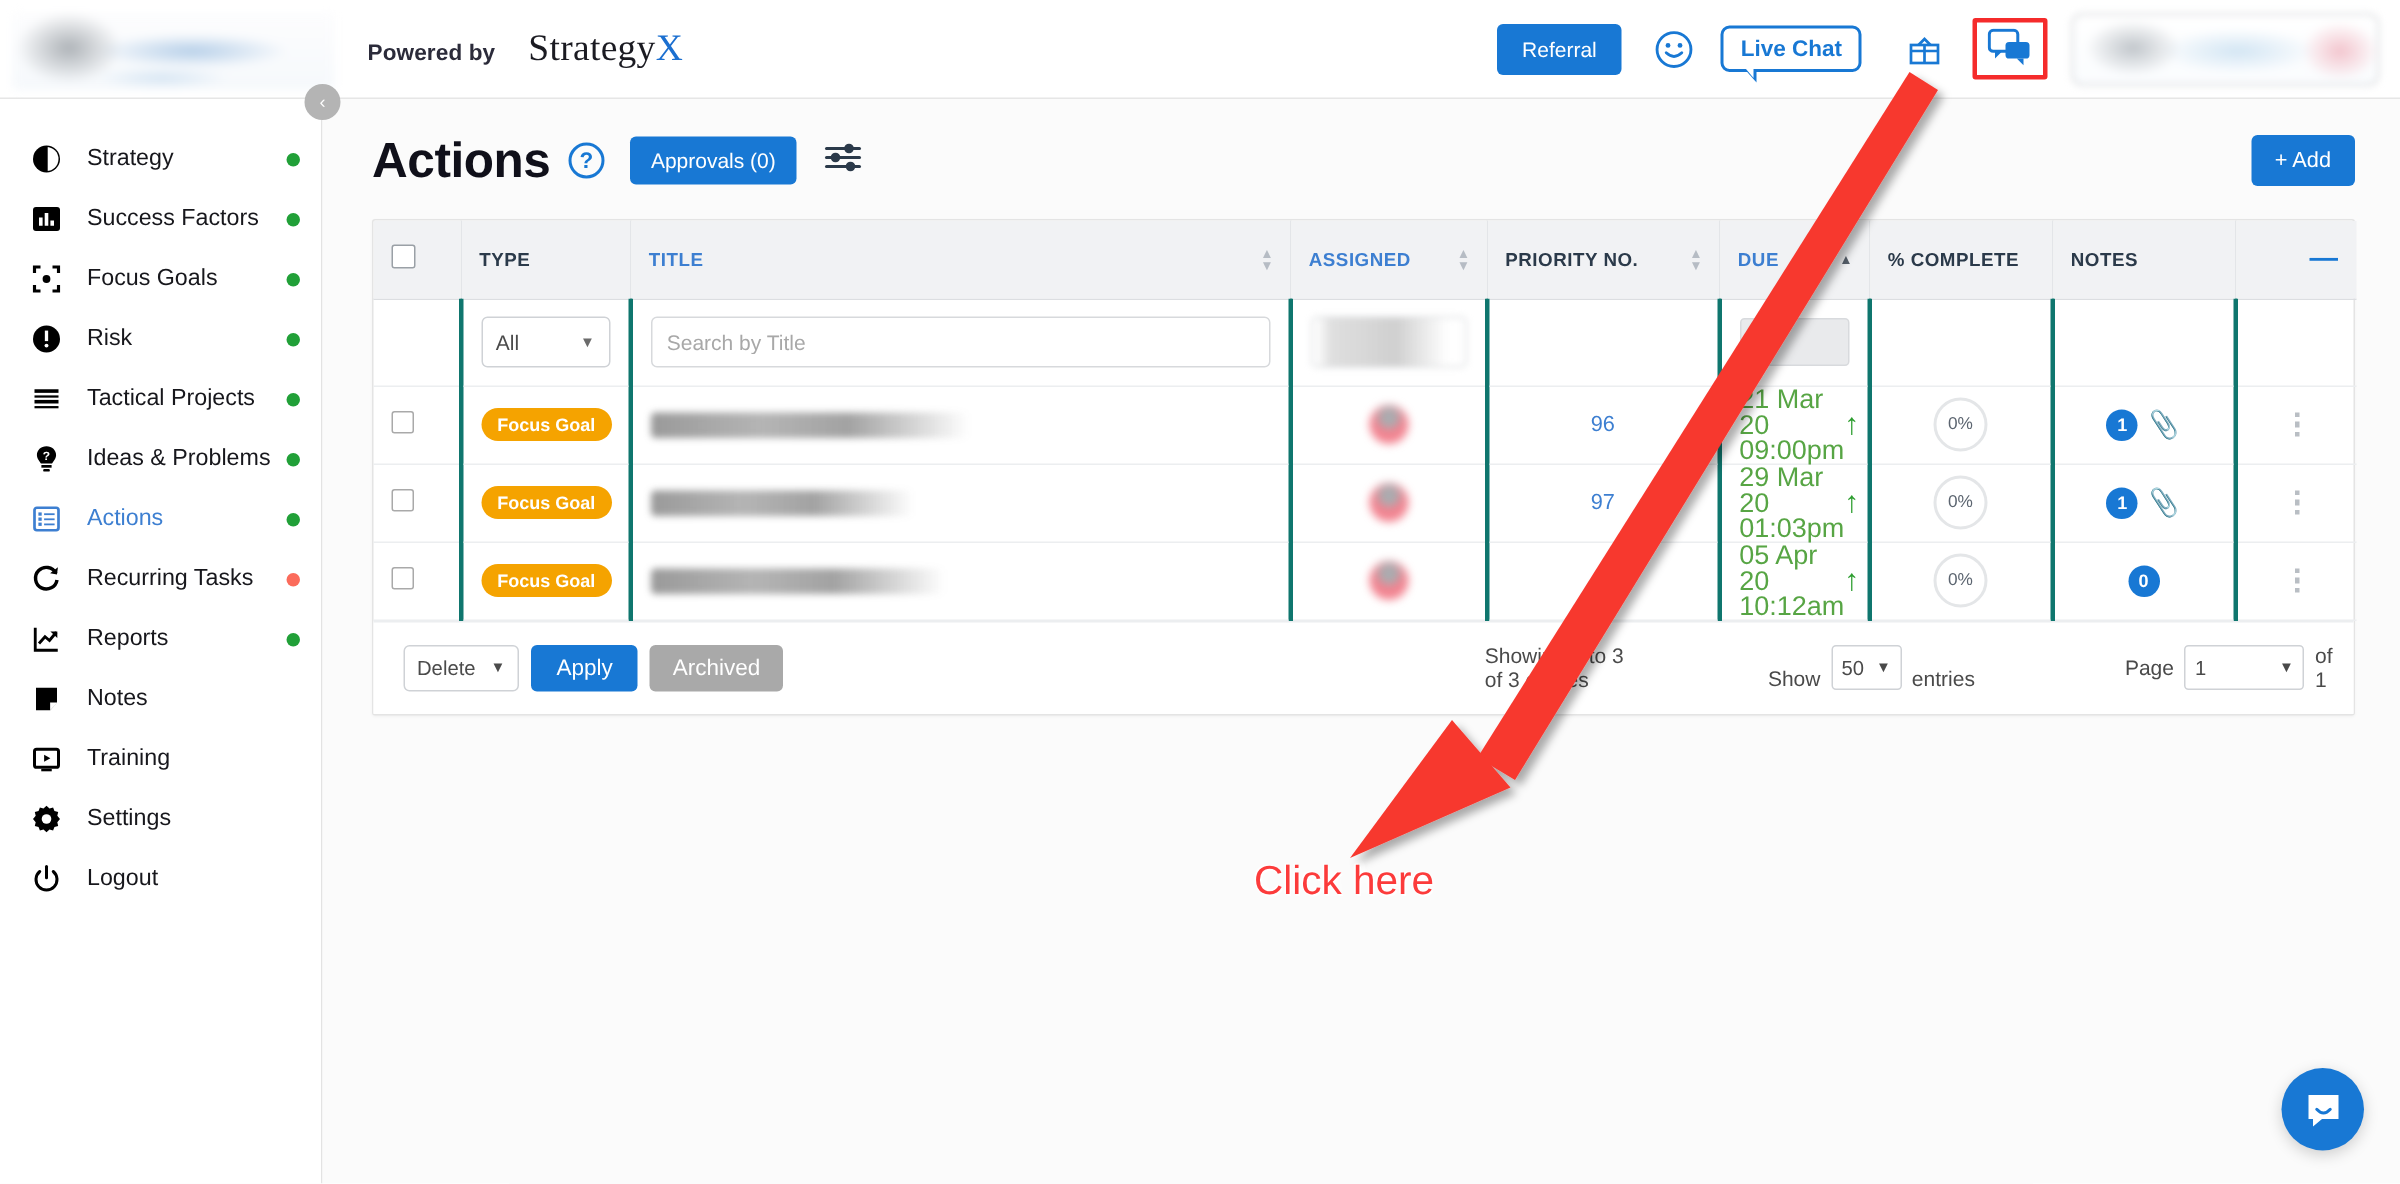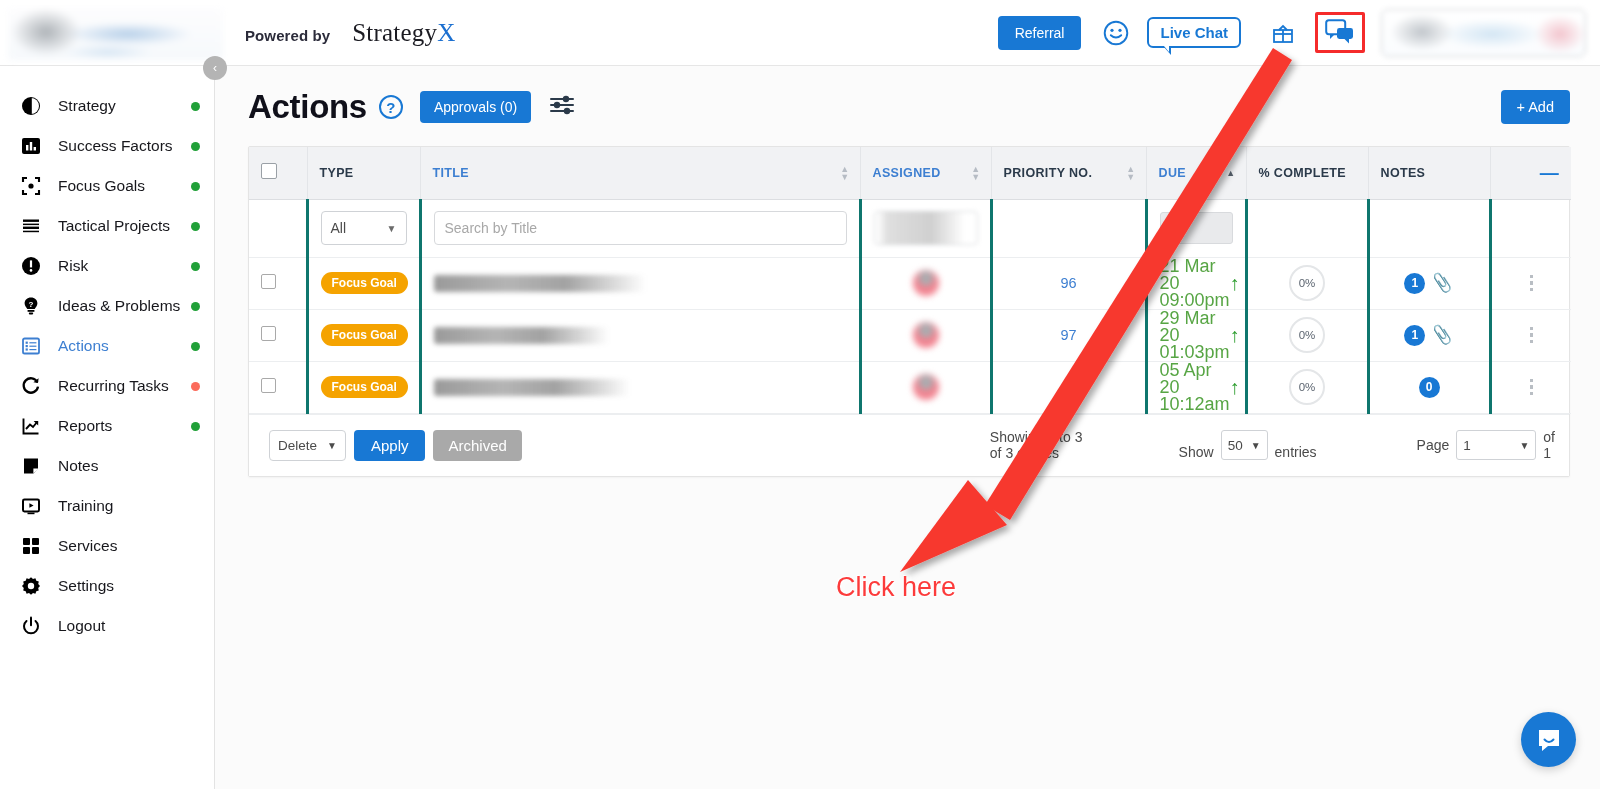--- a/index.html
+++ b/index.html
@@ -300,40 +300,40 @@
         <path d="M2 6 V2 H6 M14 2 H18 V6 M18 14 V18 H14 M6 18 H2 V14"></path>
         <circle cx="10" cy="10" r="2.6" fill="currentColor" stroke="none"></circle>
       </svg>
     </span>
     <span class="nav-label">Focus Goals</span>
     <span class="dot" style="background:#21a038"></span>
   </div>
 
   <div class="nav-item">
     <span class="nav-ico">
+      <svg width="20" height="20" viewBox="0 0 20 20">
+          <circle cx="10" cy="10" r="9" fill="currentColor"></circle>
+          <rect x="8.9" y="4.4" width="2.2" height="7" fill="#fff"></rect>
+          <circle cx="10" cy="14.4" r="1.3" fill="#fff"></circle>
+        </svg>
+    </span>
+    <span class="nav-label">Risk</span>
+    <span class="dot" style="background:#21a038"></span>
+  </div>
+
+  <div class="nav-item">
+    <span class="nav-ico">
       <svg width="20" height="20" viewBox="0 0 20 20" fill="currentColor">
         <rect x="2" y="3.5" width="16" height="2.4"></rect>
           <rect x="2" y="7.6" width="16" height="1.5"></rect>
         <rect x="2" y="10.6" width="16" height="2.4"></rect>
           <rect x="2" y="14.7" width="16" height="1.5"></rect>
       </svg>
     </span>
     <span class="nav-label">Tactical Projects</span>
-    <span class="dot" style="background:#21a038"></span>
-  </div>
-
-  <div class="nav-item">
-    <span class="nav-ico">
-      <svg width="20" height="20" viewBox="0 0 20 20">
-          <circle cx="10" cy="10" r="9" fill="currentColor"></circle>
-          <rect x="8.9" y="4.4" width="2.2" height="7" fill="#fff"></rect>
-          <circle cx="10" cy="14.4" r="1.3" fill="#fff"></circle>
-        </svg>
-    </span>
-    <span class="nav-label">Risk</span>
     <span class="dot" style="background:#21a038"></span>
   </div>
 
   <div class="nav-item">
     <span class="nav-ico">
       <svg width="20" height="20" viewBox="0 0 20 20">
           <path d="M10 1.5 C6.2 1.5 3.6 4.2 3.6 7.3 C3.6 9.8 5.4 11.4 6.3 13 H13.7 C14.6 11.4 16.4 9.8 16.4 7.3 C16.4 4.2 13.8 1.5 10 1.5 Z" fill="currentColor"></path>
           <rect x="6.6" y="14" width="6.8" height="1.8" fill="currentColor"></rect>
           <rect x="7.8" y="16.6" width="4.4" height="1.8" rx=".8" fill="currentColor"></rect>
           <text x="10" y="10.5" font-size="8" fill="#fff" text-anchor="middle" font-family="Liberation Sans, sans-serif" font-weight="bold">?</text>
@@ -396,31 +396,20 @@
     <span class="nav-ico">
       <svg width="20" height="20" viewBox="0 0 20 20" fill="none" stroke="currentColor" stroke-width="2">
         <rect x="2" y="3.5" width="16" height="12" rx="1.4"></rect>
           <path d="M8.4 7.2 L12.6 9.5 L8.4 11.8 Z" fill="currentColor" stroke="none"></path>
         <rect x="6.5" y="16.6" width="7" height="1.6" fill="currentColor" stroke="none"></rect>
       </svg>
     </span>
     <span class="nav-label">Training</span>
   </div>
 
-  <div class="nav-item">
-    <span class="nav-ico">
-      <svg width="20" height="20" viewBox="0 0 20 20" fill="currentColor">
-        <rect x="2" y="2" width="7" height="7" rx="1"></rect>
-          <rect x="11" y="2" width="7" height="7" rx="1"></rect>
-        <rect x="2" y="11" width="7" height="7" rx="1"></rect>
-          <rect x="11" y="11" width="7" height="7" rx="1"></rect>
-      </svg>
-    </span>
-    <span class="nav-label">Services</span>
-  </div>
 
   <div class="nav-item">
     <span class="nav-ico">
       <svg width="20" height="20" viewBox="0 0 20 20" fill="currentColor">
         <path d="M10 1.2 L12 3 L14.4 2.3 L15.3 4.7 L17.8 5.4 L17.2 7.9 L19 10 L17.2 12.1 L17.8 14.6 L15.3 15.3 L14.4 17.7 L12 17 L10 18.8 L8 17 L5.6 17.7 L4.7 15.3 L2.2 14.6 L2.8 12.1 L1 10 L2.8 7.9 L2.2 5.4 L4.7 4.7 L5.6 2.3 L8 3 Z"></path>
         <circle cx="10" cy="10" r="3.2" fill="#fff"></circle>
       </svg>
     </span>
     <span class="nav-label">Settings</span>
   </div>

